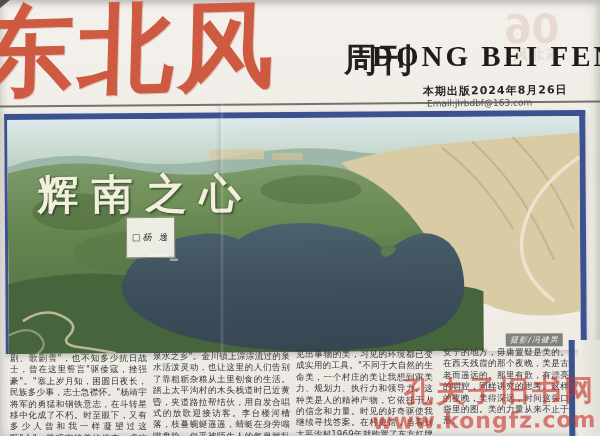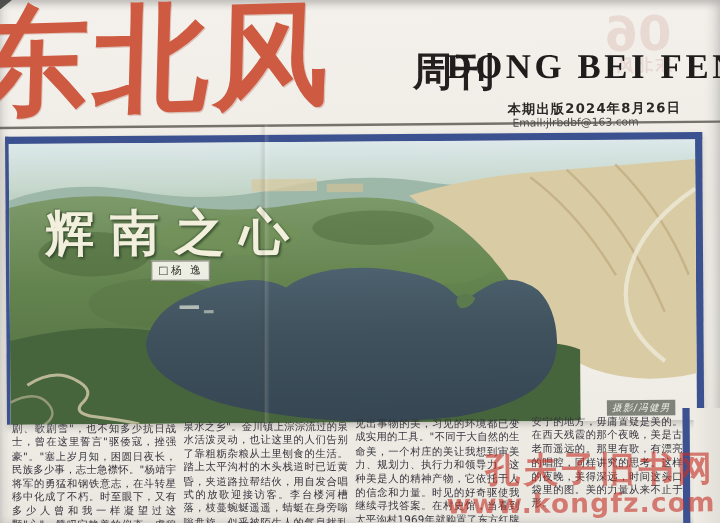--- a/index.html
+++ b/index.html
@@ -31,21 +31,21 @@
 
   
   .photo-frame{position:absolute;left:5px;top:112px;width:572px;height:234px;
                border-top:6px solid #3c5290;border-left:3px solid #3c5290;border-right:6px solid #3c5290;
                transform:rotate(-.4deg);box-shadow:0 3px 5px rgba(80,80,70,.25);}
   .photo-frame svg{display:block;width:100%;height:100%;}
   .headline{position:absolute;left:30px;top:48px;font-size:41px;font-weight:900;color:#f3efdd;
             letter-spacing:13px;white-space:nowrap;
             text-shadow:1.5px 1.5px 2px rgba(40,60,35,.75), -1px -1px 1px rgba(40,60,35,.3);}
   .byline{position:absolute;left:118px;top:98px;background:rgba(248,247,240,.92);border:1px solid #8a8a80;
-          color:#33322e;font-size:9px;padding:1px 5px;letter-spacing:2px;}
+          color:#33322e;font-size:9px;padding:13px 5px;letter-spacing:2px;font-style:italic;}
   .credit{position:absolute;right:18px;bottom:4px;background:rgba(35,45,35,.55);color:#f0efe6;
           font-size:8px;padding:1px 4px;letter-spacing:1px;font-style:italic;}
 
   
   .article{position:absolute;left:0;top:344px;width:600px;height:92px;}
   .col{position:absolute;width:137px;font-size:8.6px;line-height:11.4px;color:#35343c;
        text-align:justify;letter-spacing:.2px;overflow:hidden;height:86px;}
   .col1{left:10px;top:9px;}
   .col2{left:153px;top:7px;}
   .col3{left:296px;top:5px;}

